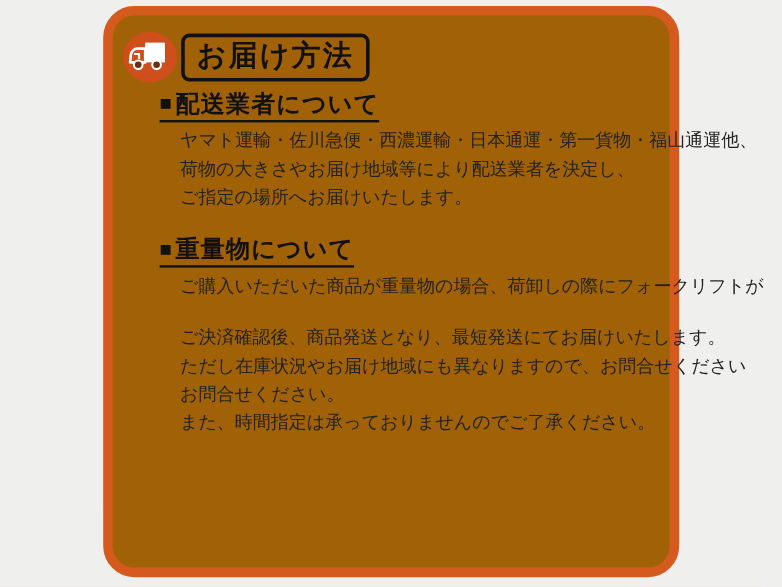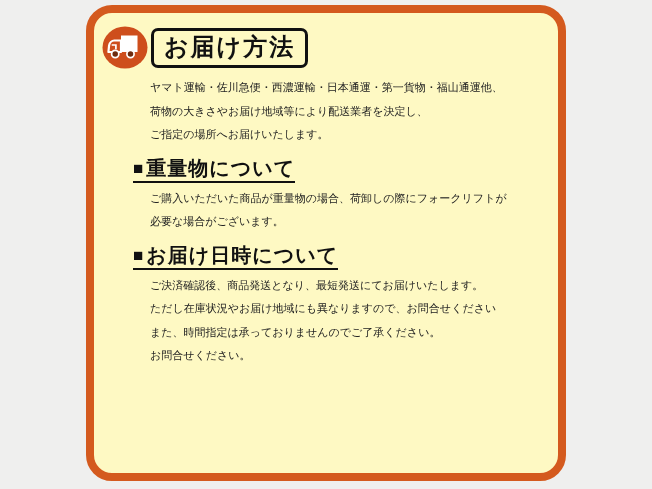--- a/index.html
+++ b/index.html
@@ -8,21 +8,21 @@
     background: #efefee;
     font-family: "Liberation Sans", "DejaVu Sans", sans-serif;
     overflow: hidden;
   }
   .stage { position: relative; width: 652px; height: 489px; }
 
   .panel {
     position: absolute;
     left: 86px; top: 5px;
     width: 480px; height: 476px;
-    background: #fef9c3;
+    background: #a16207;
     border: 8px solid #d45a1e;
     border-radius: 26px;
   }
   .panel-inner { padding: 13px 14px 0 8px; }
 
   .header-row {
     display: flex;
     align-items: center;
     gap: 3px;
   }
@@ -35,42 +35,42 @@
     border-radius: 7px;
     padding: 1px 10px 3px 10px;
     font-size: 24px;
     font-weight: bold;
     color: #111111;
     letter-spacing: 2px;
     line-height: 1.25;
   }
 
   .sections { margin: 7px 0 0 31px; }
-  .section { margin-top: 10px; }
+  .section { margin-top: 20px; }
   .section:first-child { margin-top: 0; }
 
   .section-heading {
     display: inline-block;
     font-size: 20px;
     font-weight: bold;
     color: #111111;
     letter-spacing: 1px;
     border-bottom: 2px solid #111111;
     padding-bottom: 2px;
     margin-bottom: 4px;
     line-height: 1.1;
   }
   .section-heading .bullet {
     font-size: 17px;
     margin-right: 2px;
     vertical-align: 1px;
   }
   .section-body {
     margin-left: 17px;
-    font-size: 11px;
+    font-size: 15px;
     color: #222222;
     line-height: 23.5px;
     letter-spacing: 0px;
   }
   .body-line { white-space: nowrap; }
 </style>
 </head>
 <body>
 
 <div class="stage">
@@ -87,45 +87,44 @@
             <circle cx="13.2" cy="28" r="3.6" fill="#6e2c10" stroke="#ffffff" stroke-width="1.7"></circle>
             <circle cx="28.5" cy="28" r="3.6" fill="#6e2c10" stroke="#ffffff" stroke-width="1.7"></circle>
           </svg>
         </span>
         <span class="title-box">お届け方法</span>
       </div>
 
       <div class="sections">
 
         <div class="section">
+          <div class="section-heading">
+            <span class="bullet">■</span><span>配送業者について</span>
+          </div>
           <div class="section-body">
             <div class="body-line">ヤマト運輸・佐川急便・西濃運輸・日本通運・第一貨物・福山通運他、</div>
             <div class="body-line">荷物の大きさやお届け地域等により配送業者を決定し、</div>
             <div class="body-line">ご指定の場所へお届けいたします。</div>
           </div>
         </div>
 
         <div class="section">
           <div class="section-heading">
             <span class="bullet">■</span><span>重量物について</span>
           </div>
           <div class="section-body">
             <div class="body-line">ご購入いただいた商品が重量物の場合、荷卸しの際にフォークリフトが</div>
-            <div class="body-line">必要な場合がございます。</div>
           </div>
         </div>
 
         <div class="section">
-          <div class="section-heading">
-            <span class="bullet">■</span><span>お届け日時について</span>
-          </div>
           <div class="section-body">
             <div class="body-line">ご決済確認後、商品発送となり、最短発送にてお届けいたします。</div>
             <div class="body-line">ただし在庫状況やお届け地域にも異なりますので、お問合せください</div>
+            <div class="body-line">お問合せください。</div>
             <div class="body-line">また、時間指定は承っておりませんのでご了承ください。</div>
-            <div class="body-line">お問合せください。</div>
           </div>
         </div>
 
       </div>
     </div>
   </div>
 </div>
 
 </body></html>

